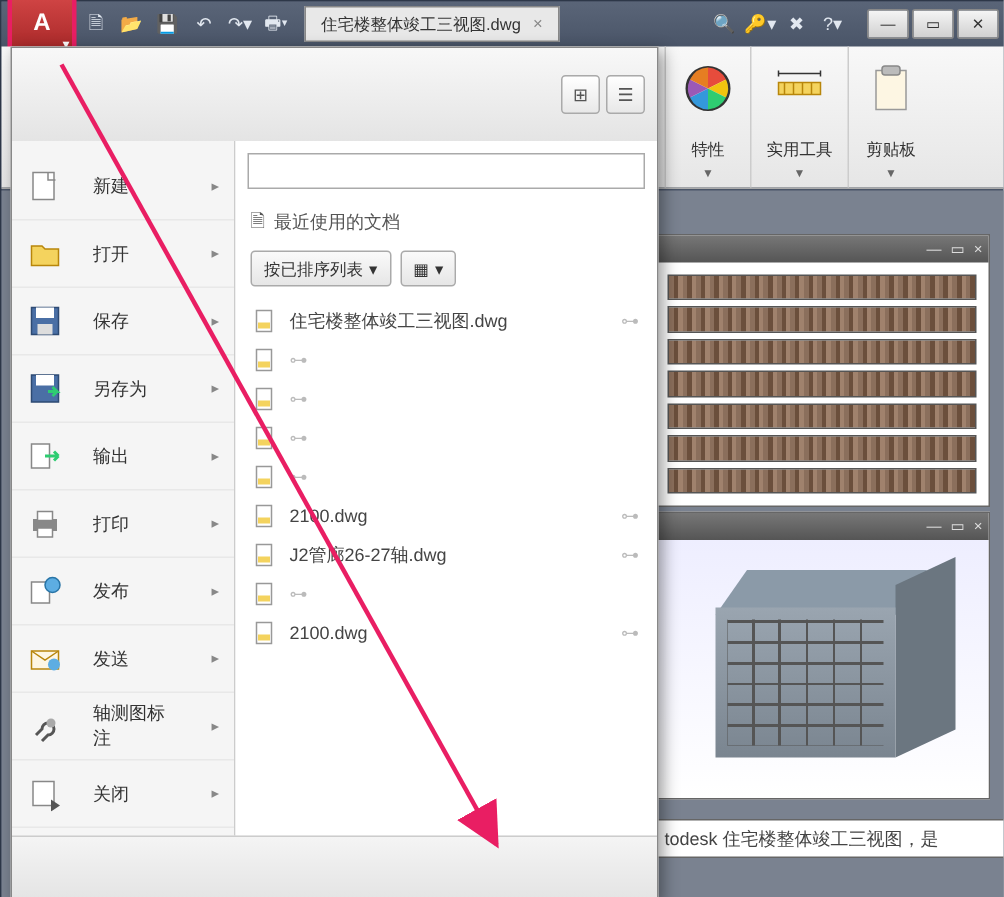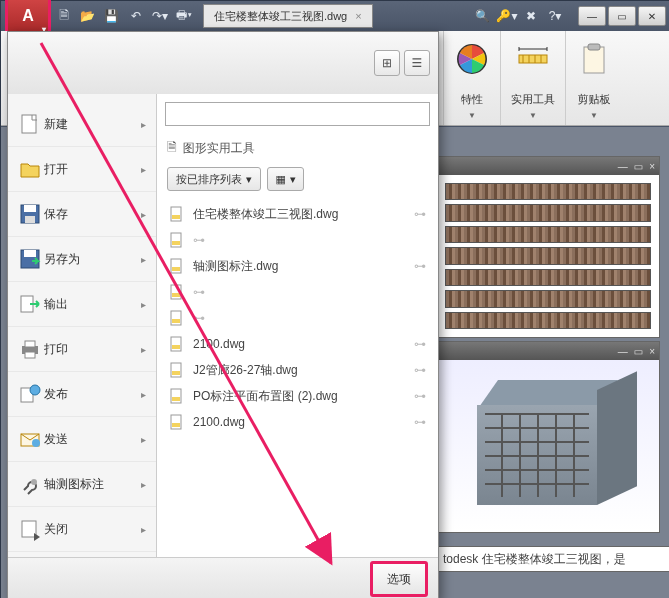--- a/index.html
+++ b/index.html
@@ -30,21 +30,21 @@
 .iso-building{position:absolute;left:40px;top:20px;width:160px;height:150px}
 .iso-top{position:absolute;left:0;top:0;width:120px;height:30px;background:#8b9aa8;transform:skewX(-35deg);transform-origin:bottom left}
 .iso-front{position:absolute;left:0;top:25px;width:120px;height:100px;background:linear-gradient(#9aa5b0,#7a8590)}
 .iso-front::before{content:"";position:absolute;inset:8px;background:repeating-linear-gradient(0deg,transparent 0 12px,#555 12px 14px),repeating-linear-gradient(90deg,transparent 0 16px,#555 16px 18px)}
 .iso-side{position:absolute;left:120px;top:10px;width:40px;height:115px;background:#6b7680;transform:skewY(-25deg);transform-origin:top left}
 .app-menu{position:absolute;top:30px;left:6px;width:430px;height:568px;background:#f5f5f5;border:1px solid #888;box-shadow:3px 3px 10px rgba(0,0,0,.4);display:flex;flex-direction:column}
 .am-header{height:62px;background:linear-gradient(#f8f8f8,#e4e4e4);display:flex;align-items:center;justify-content:flex-end;padding:0 8px;gap:4px}
 .am-hbtn{width:24px;height:24px;border:1px solid #aaa;background:linear-gradient(#fff,#e8e8e8);border-radius:3px;display:inline-flex;align-items:center;justify-content:center;font-size:12px;color:#555}
 .am-body{flex:1;display:flex;min-height:0}
 .am-left{width:148px;background:#f5f5f5;border-right:1px solid #ccc;padding:8px 0}
-.am-item{height:44px;display:flex;align-items:center;padding:0 10px;gap:2px;color:#333;border-bottom:1px solid #e8e8e8}
+.am-item{height:44px;display:flex;align-items:center;padding:0 10px;gap:20px;color:#333;border-bottom:1px solid #e8e8e8}
 .am-item .ico{width:24px;height:24px;display:inline-flex;align-items:center;justify-content:center}
 .am-item .arr{margin-left:auto;font-size:10px;color:#888}
 .am-right{flex:1;display:flex;flex-direction:column;background:#fff}
 .am-search{padding:8px}
 .am-search input{width:100%;height:24px;border:1px solid #aaa;padding:0 6px;box-sizing:border-box;font-size:12px}
 .am-recent-hdr{display:flex;align-items:center;gap:6px;padding:4px 10px;color:#555;font-size:12px}
 .am-sort{display:flex;align-items:flex-end;gap:6px;padding:4px 10px 8px}
 .am-sort-btn{height:22px;background:linear-gradient(#fafafa,#e6e6e6);border:1px solid #aaa;border-radius:3px;padding:0 8px;display:inline-flex;align-items:center;gap:4px;font-size:11px;color:#333}
 .recent-list{flex:1;overflow:auto;padding:2px 6px}
 .recent-row{height:26px;display:flex;align-items:center;gap:8px;padding:0 6px;border-radius:2px}
@@ -274,21 +274,21 @@
             <span>关闭</span>
             <span class="arr">▸</span>
           </div>
         </div>
       <div class="am-right">
         <div class="am-search">
           <input type="text" placeholder="" style="">
         </div>
         <div class="am-recent-hdr">
           <span>🗎</span>
-          <span>图形实用工具</span>
+          <span>最近使用的文档</span>
         </div>
         <div class="am-sort">
           <span class="am-sort-btn">
             <span>按已排序列表</span>
             <span>▾</span>
           </span>
           <span class="am-sort-btn">
             <span>▦</span>
             <span>▾</span>
           </span>
@@ -307,21 +307,20 @@
                 <rect x="2" y="1" width="10" height="14" fill="#fff" stroke="#999"></rect>
                 <rect x="3" y="9" width="8" height="4" fill="#f4d35e"></rect>
               </svg>
               <span class="pin">⊶</span>
             </div>
             <div class="recent-row">
               <svg class="fico" viewBox="0 0 16 16">
                 <rect x="2" y="1" width="10" height="14" fill="#fff" stroke="#999"></rect>
                 <rect x="3" y="9" width="8" height="4" fill="#f4d35e"></rect>
               </svg>
-              <span class="fname">轴测图标注.dwg</span>
               <span class="pin">⊶</span>
             </div>
             <div class="recent-row">
               <svg class="fico" viewBox="0 0 16 16">
                 <rect x="2" y="1" width="10" height="14" fill="#fff" stroke="#999"></rect>
                 <rect x="3" y="9" width="8" height="4" fill="#f4d35e"></rect>
               </svg>
               <span class="pin">⊶</span>
             </div>
             <div class="recent-row">
@@ -345,36 +344,34 @@
                 <rect x="3" y="9" width="8" height="4" fill="#f4d35e"></rect>
               </svg>
               <span class="fname">J2管廊26-27轴.dwg</span>
               <span class="pin">⊶</span>
             </div>
             <div class="recent-row">
               <svg class="fico" viewBox="0 0 16 16">
                 <rect x="2" y="1" width="10" height="14" fill="#fff" stroke="#999"></rect>
                 <rect x="3" y="9" width="8" height="4" fill="#f4d35e"></rect>
               </svg>
-              <span class="fname">PO标注平面布置图 (2).dwg</span>
               <span class="pin">⊶</span>
             </div>
             <div class="recent-row">
               <svg class="fico" viewBox="0 0 16 16">
                 <rect x="2" y="1" width="10" height="14" fill="#fff" stroke="#999"></rect>
                 <rect x="3" y="9" width="8" height="4" fill="#f4d35e"></rect>
               </svg>
               <span class="fname">2100.dwg</span>
               <span class="pin">⊶</span>
             </div>
           </div>
       </div>
     </div>
     <div class="am-footer">
-      <span class="btn hl">选项</span>
     </div>
   </div>
 
   <svg class="arrow-svg" width="669" height="598">
     <defs>
         <marker id="ah" markerWidth="12" markerHeight="12" refX="9" refY="5" orient="auto">
       <path d="M0,0 L10,5 L0,10 Z" fill="#e91e63"></path>
     </marker>
       </defs>
     <line x1="40" y1="42" x2="330" y2="562" stroke="#e91e63" stroke-width="3" marker-end="url(#ah)"></line>

